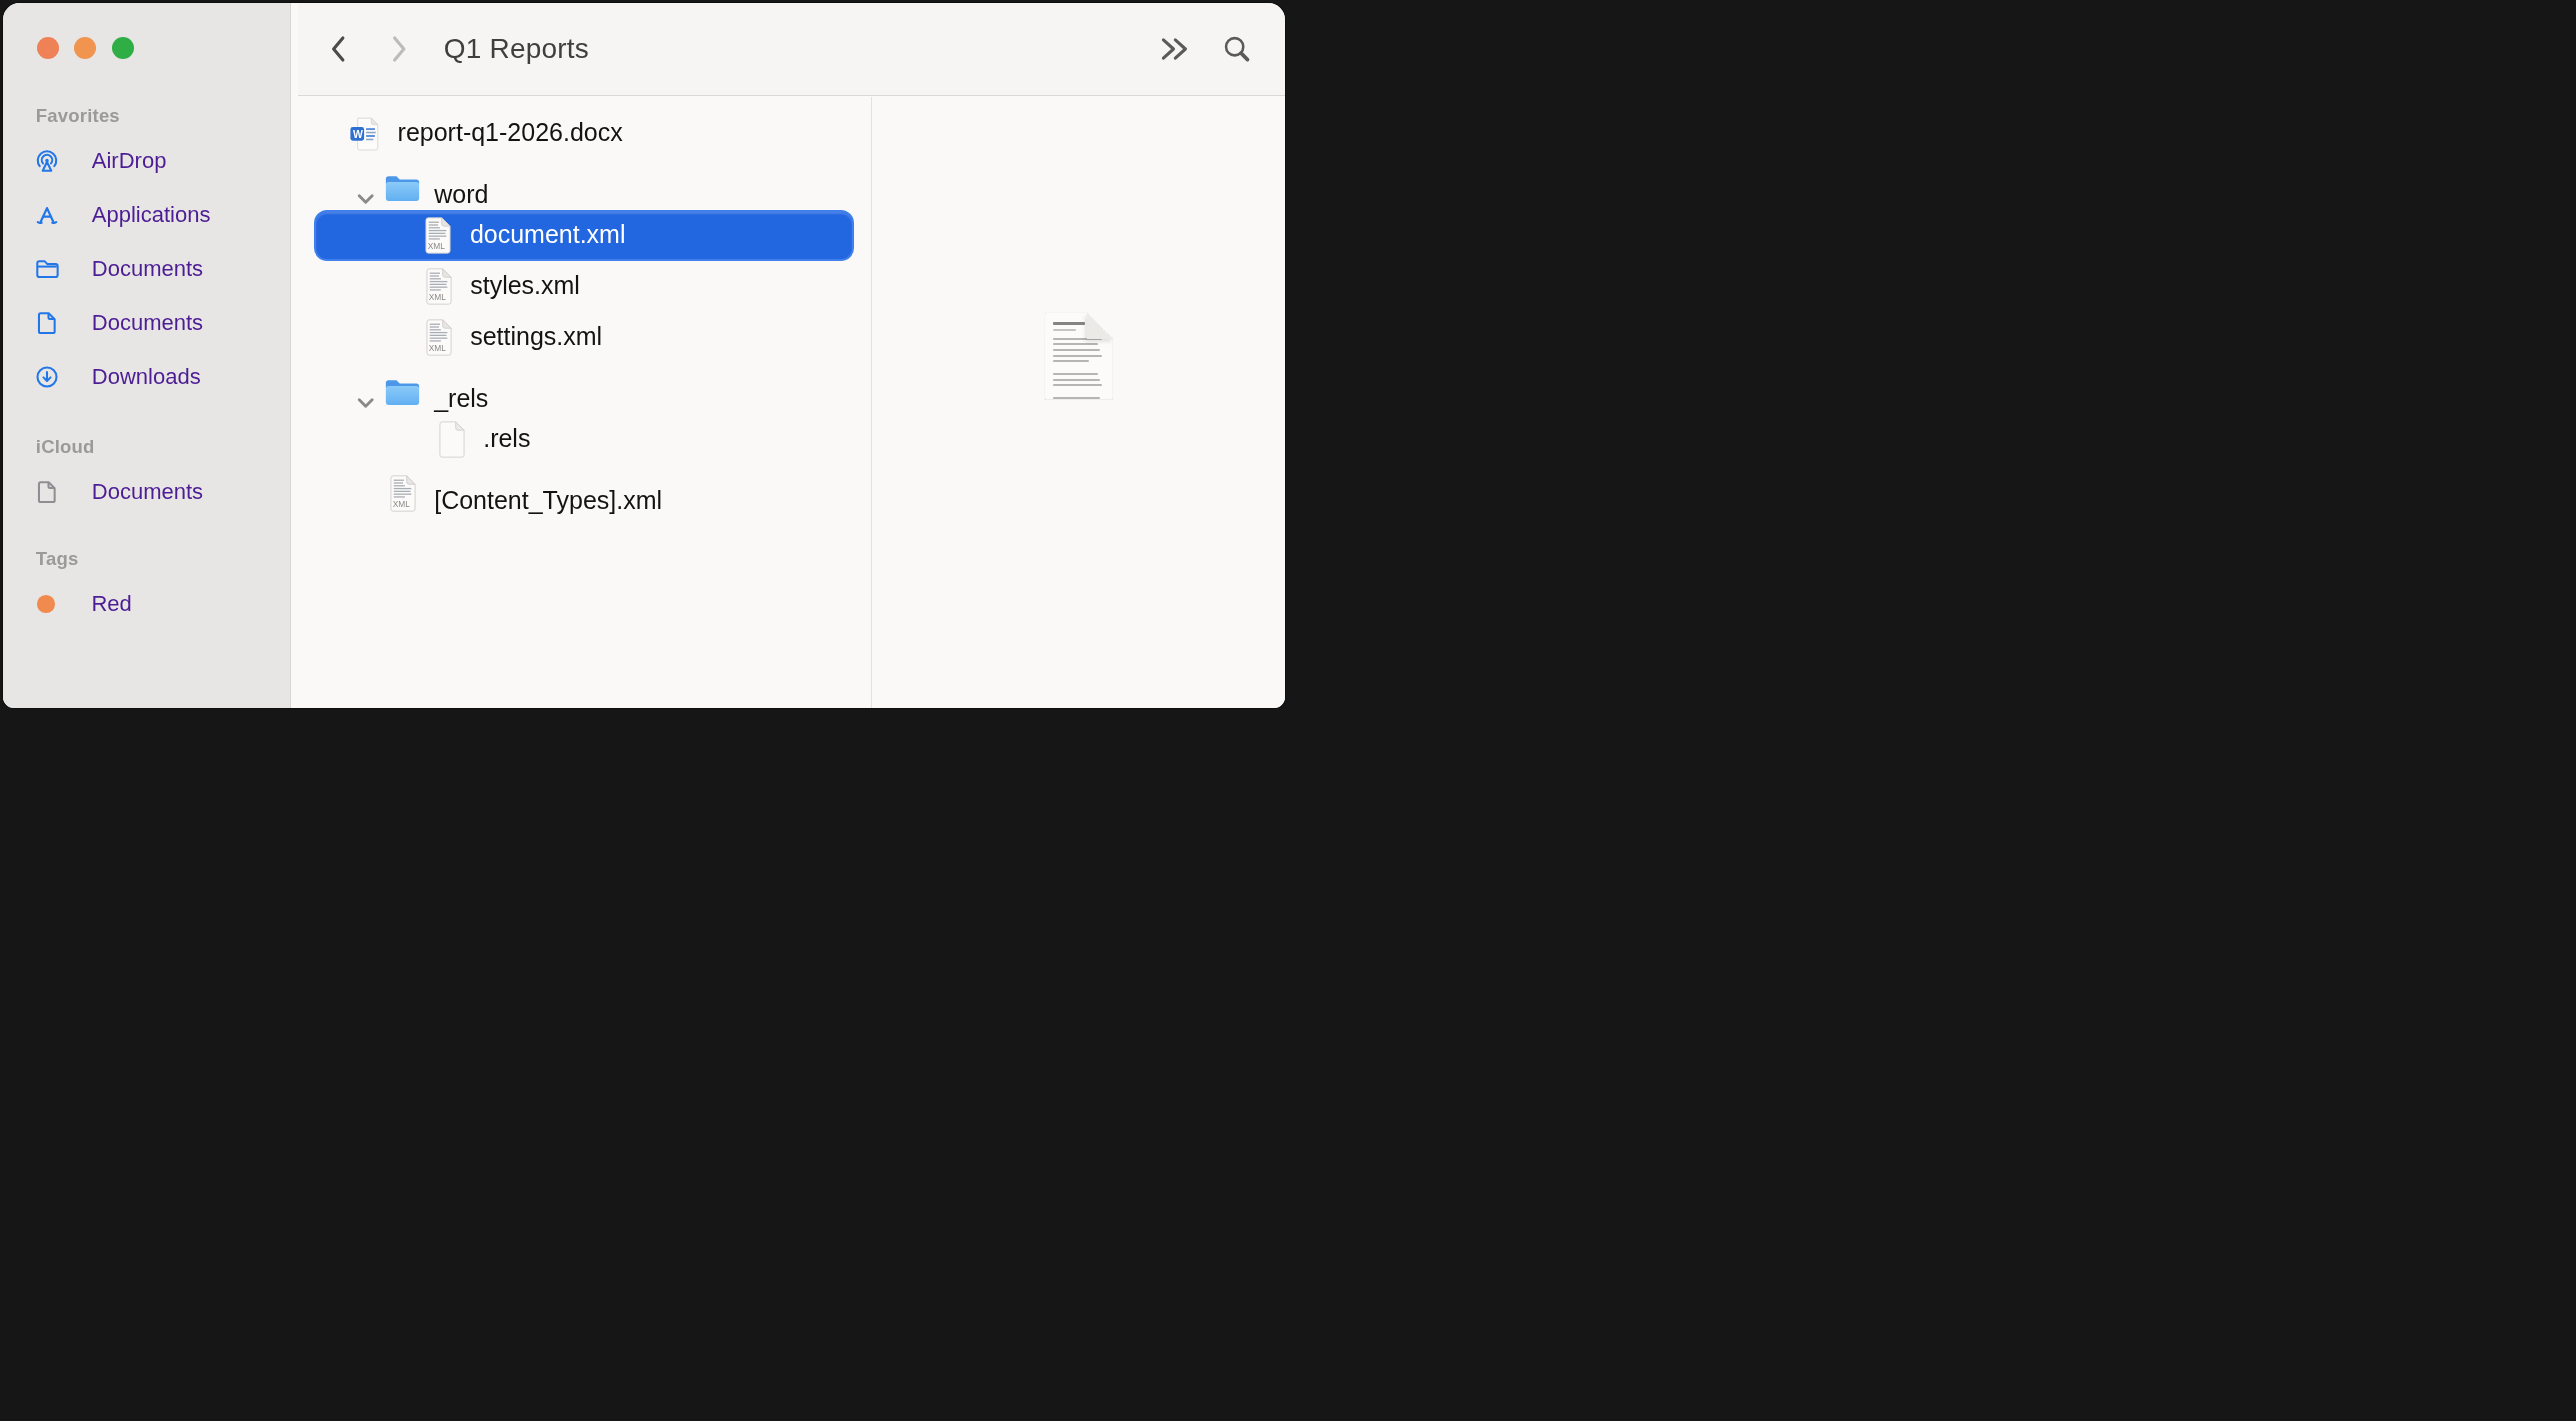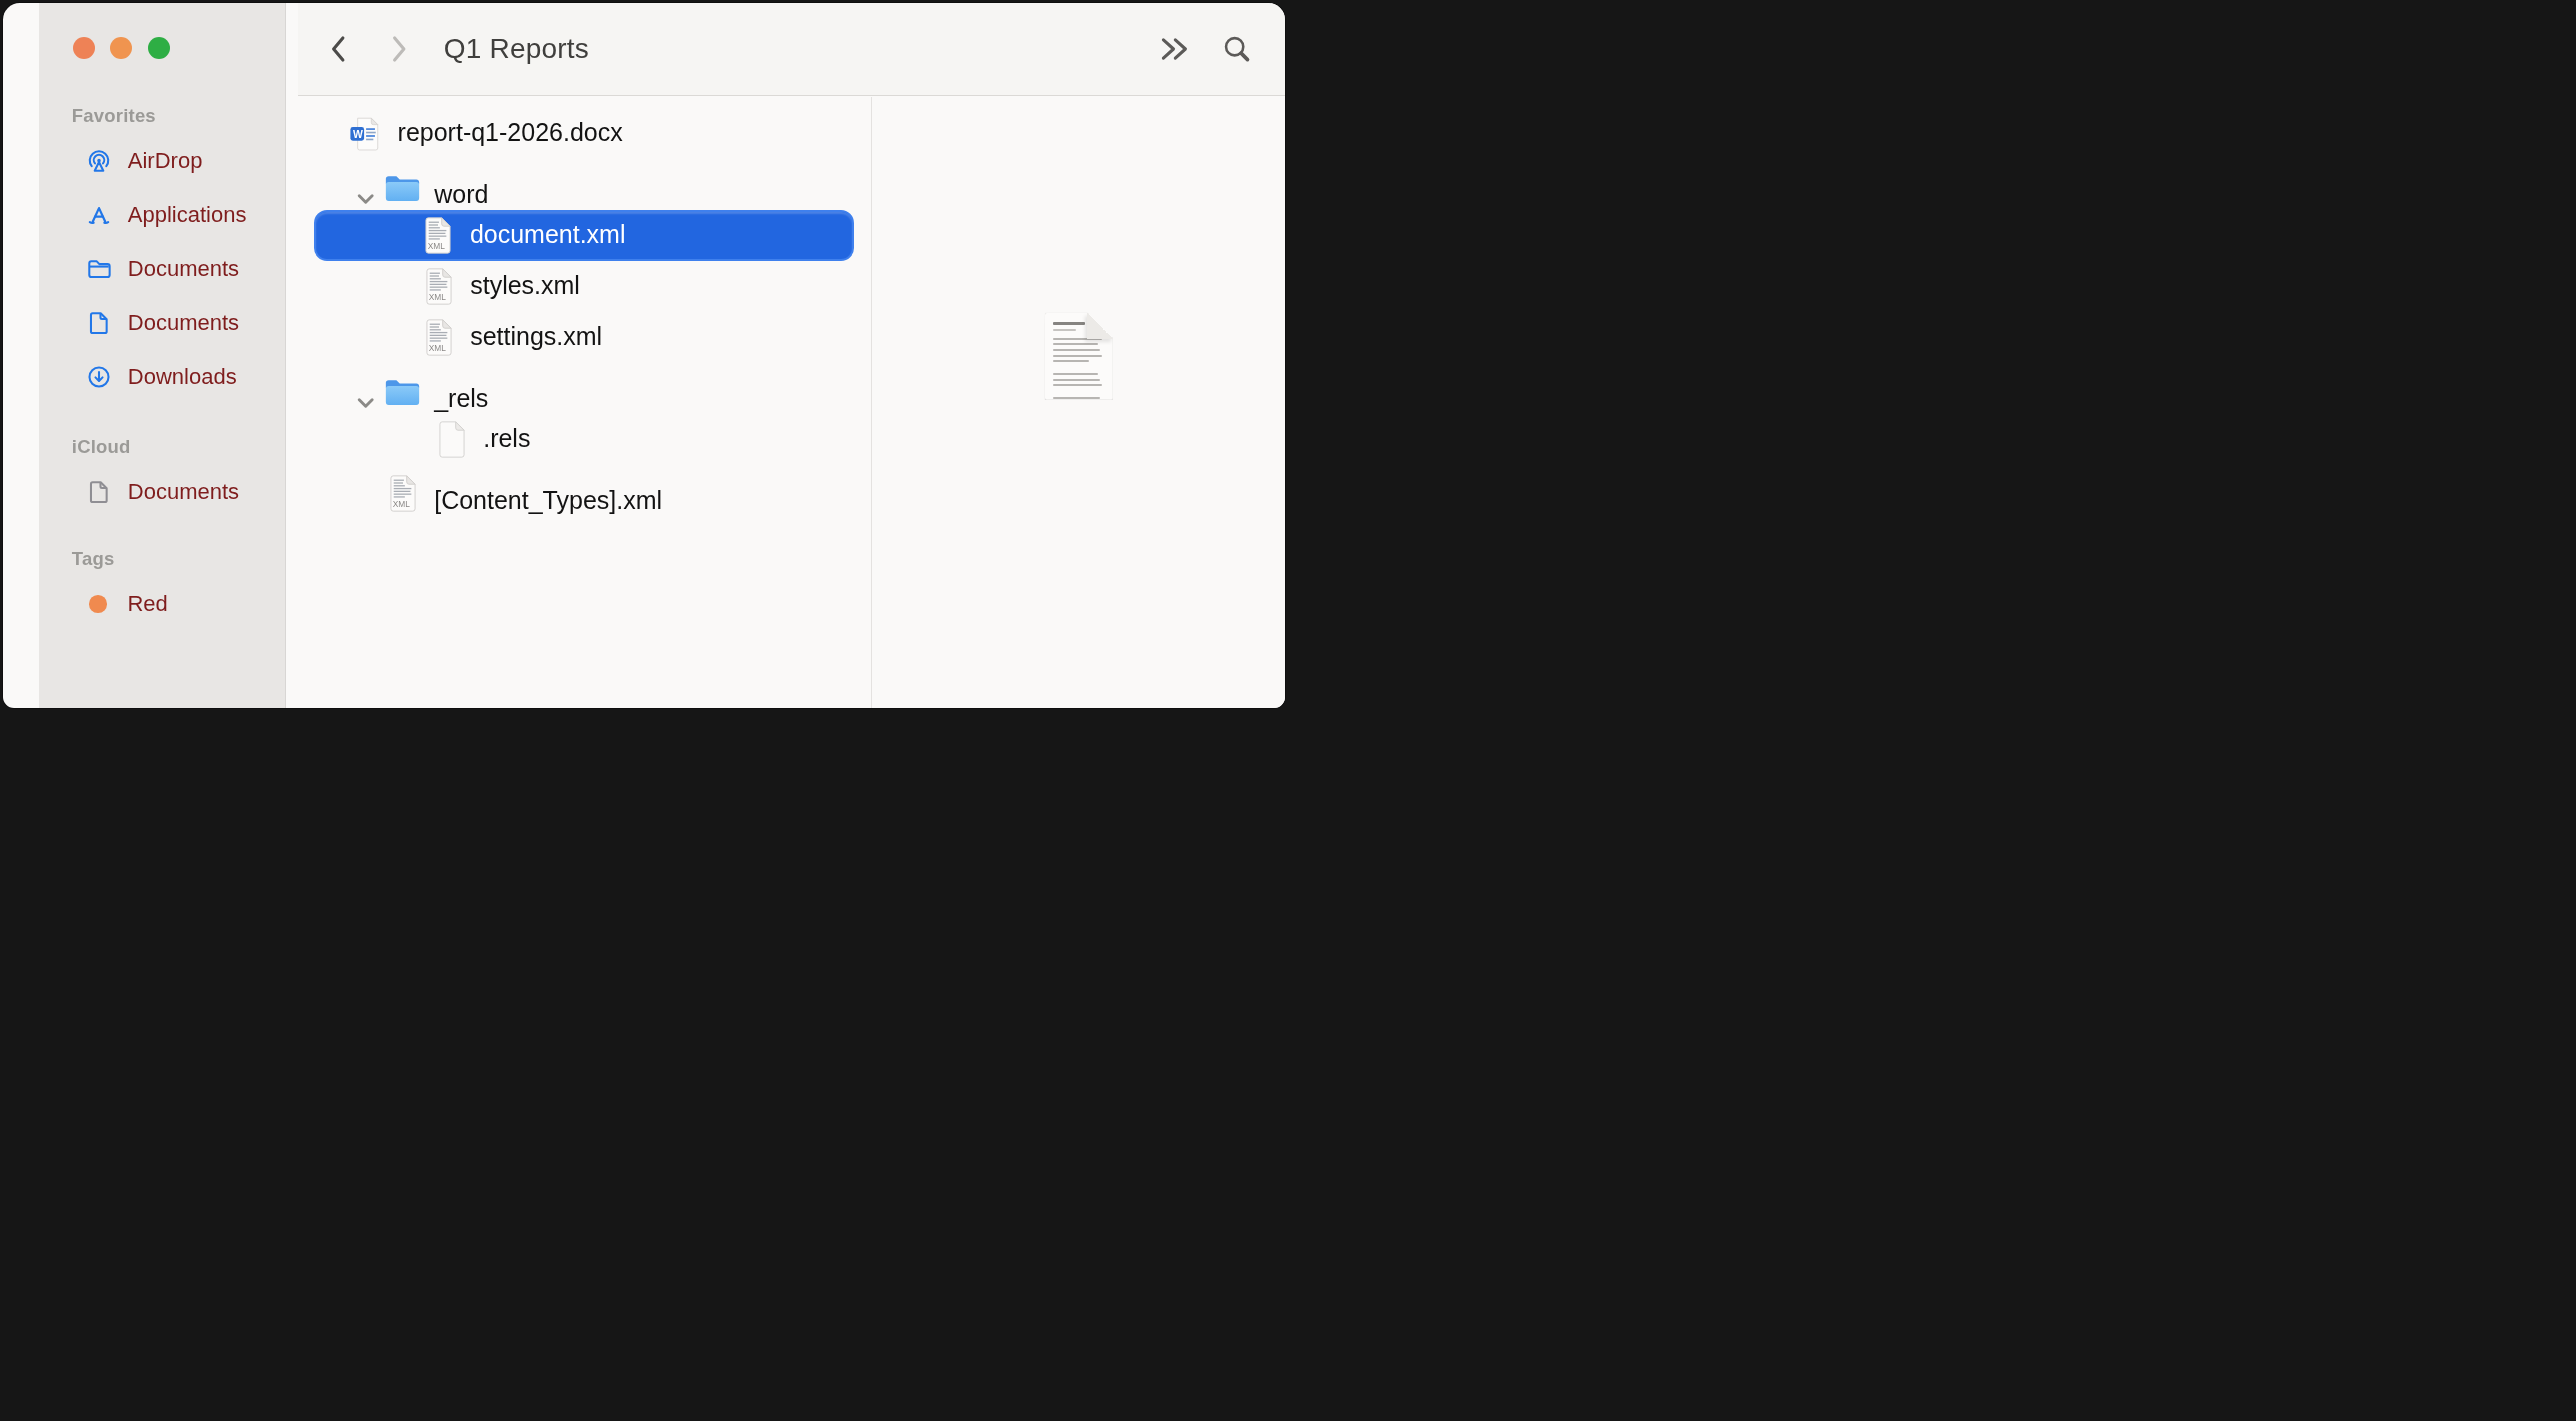--- a/index.html
+++ b/index.html
@@ -9,33 +9,33 @@
     font-family:"Liberation Sans", sans-serif;
     -webkit-font-smoothing:antialiased;
   }
   .window{
     position:absolute;left:2.8px;top:2.8px;width:1282px;height:705px;
     background:#faf9f8;border-radius:16.7px 16.7px 11px 11px;overflow:hidden;
     box-shadow:0 0 0 0.9px rgba(0,0,0,0.35);
   }
   
   .sidebar{
-    position:absolute;left:0;top:0;bottom:0;width:247px;
-    background:#e8e6e4;border-right:0.9px solid #d8d6d4;box-sizing:border-box;margin-left:36px;
+    position:absolute;left:0;top:0;bottom:0;width:288px;
+    background:#e8e6e4;border-right:0.9px solid #d8d6d4;box-sizing:border-box;
   }
   .traffic{position:absolute;top:34px;left:34px;display:flex;gap:15.7px;}
   .light{width:22px;height:22px;border-radius:50%;}
   .sb-scroll{position:absolute;top:96px;left:0;right:0;bottom:0;overflow:hidden;}
   .sb-header{
     height:35px;display:flex;align-items:center;padding-left:33px;
     font-size:18.5px;font-weight:600;color:#9b9a97;letter-spacing:0.2px;
   }
   .sb-item{
-    height:54px;display:flex;align-items:center;padding-left:45px;
-    font-size:22px;color:#7f1d1d;gap:14px;cursor:default;
+    height:54px;display:flex;align-items:center;padding-left:29px;
+    font-size:22px;color:#4c1d95;gap:30px;cursor:default;
   }
   .sb-item .sbicon{width:30px;height:30px;flex:0 0 30px;display:flex;align-items:center;justify-content:center;}
   .sect-icloud{margin-top:26px;}
   .sect-tags{margin-top:23px;}
   .tag-dot{width:17.6px;height:17.6px;border-radius:50%;margin-left:5.6px;}
   
   .toolbar{
     position:absolute;left:295px;right:0;top:0;height:93px;
     background:#f6f5f3;border-bottom:0.9px solid #dbd9d6;box-sizing:border-box;
   }

